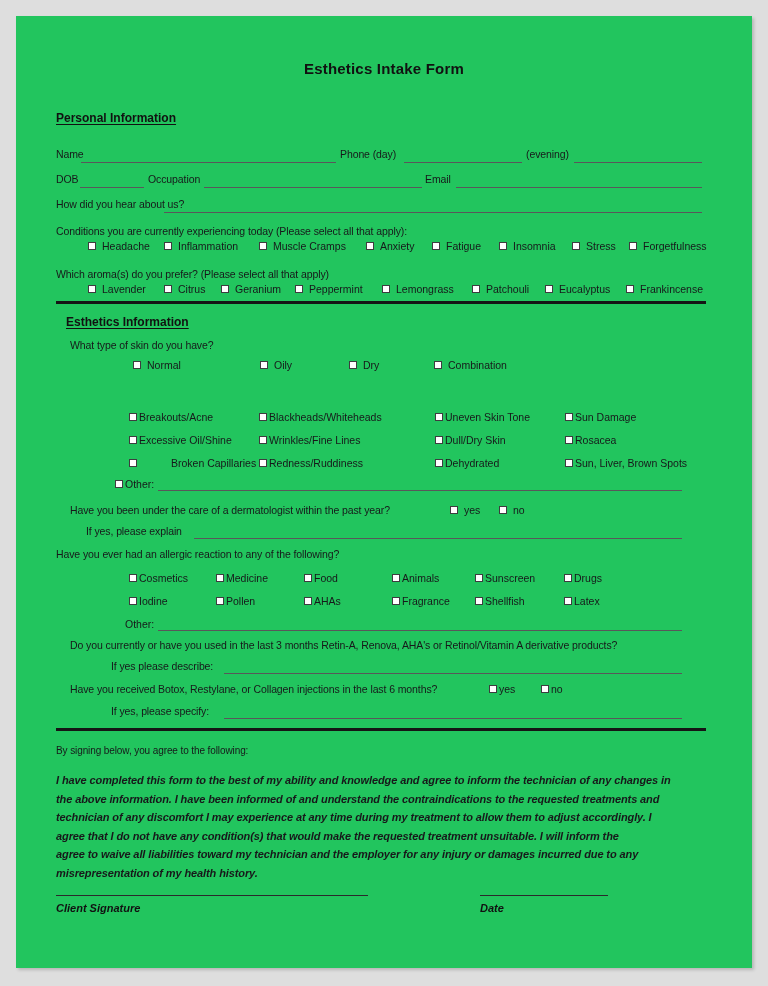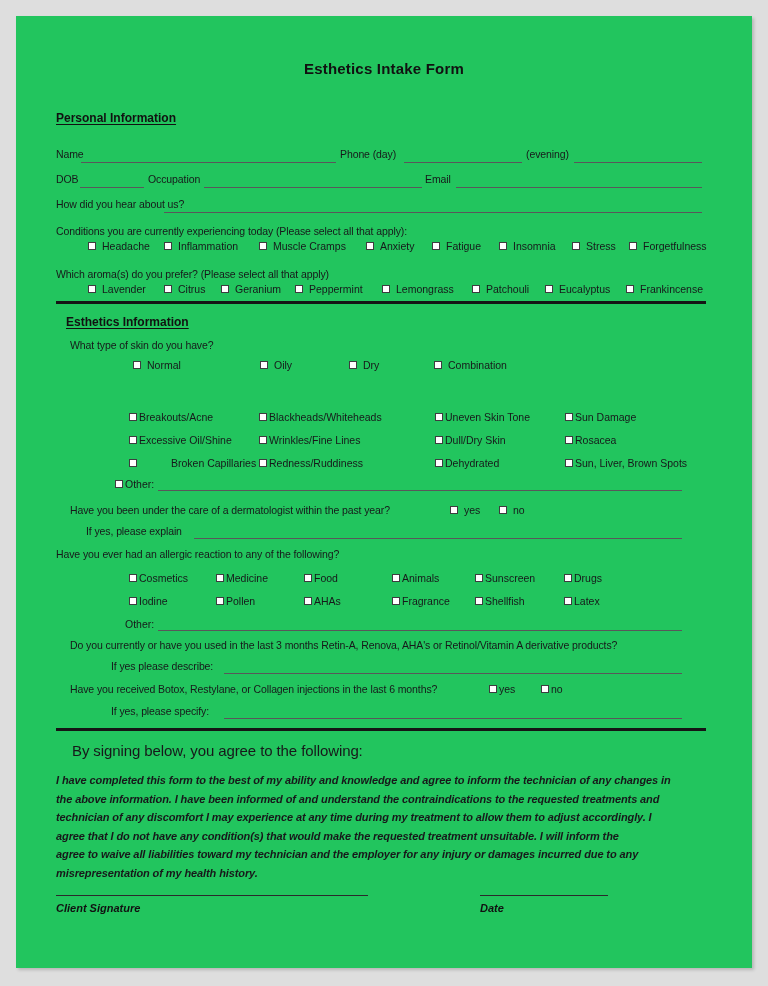--- a/index.html
+++ b/index.html
@@ -179,21 +179,21 @@
     <div class="cb" style="left:473px; top:669px;"></div>
     <div class="opt" style="left:483px; top:667px;">yes</div>
     <div class="cb" style="left:525px; top:669px;"></div>
     <div class="opt" style="left:535px; top:667px;">no</div>
 
     <div class="t" style="left:95px; top:689px;">If yes, please specify:</div>
     <div class="fill" style="left:208px; top:702px; width:458px;"></div>
 
     <div class="rule" style="left:40px; top:712px; width:650px;"></div>
 
-    <div class="t" style="left:40px; top:728px; font-size:15px;margin-left:16px;">By signing below, you agree to the following:</div>
+    <div class="t" style="left:40px; top:728px; font-size:10px;">By signing below, you agree to the following:</div>
     <div class="agree" style="left:40px; top:755px; width:652px;" id="agreement-body">
         <div>I have completed this form to the best of my ability and knowledge and agree to inform the technician of any changes in</div>
         <div>the above information. I have been informed of and understand the contraindications to the requested treatments and</div>
         <div>technician of any discomfort I may experience at any time during my treatment to allow them to adjust accordingly. I</div>
         <div>agree that I do not have any condition(s) that would make the requested treatment unsuitable. I will inform the</div>
         <div>agree to waive all liabilities toward my technician and the employer for any injury or damages incurred due to any</div>
         <div>misrepresentation of my health history.</div>
       </div>
 
     <div class="sig-line" style="left:40px; top:879px; width:312px;"></div>

